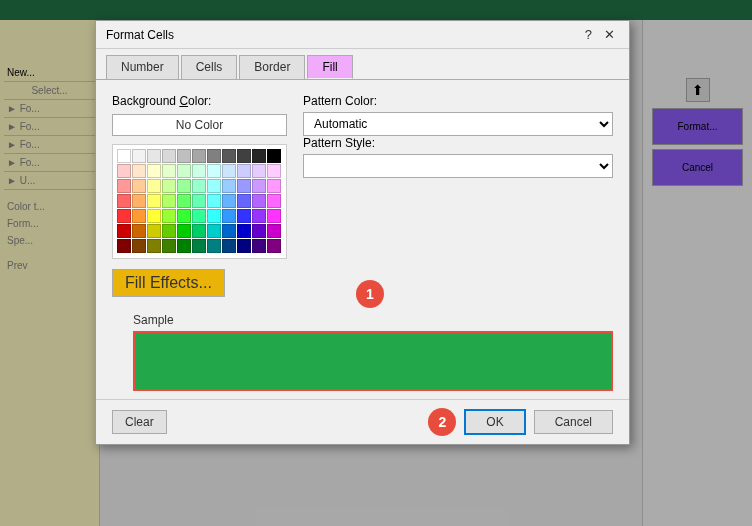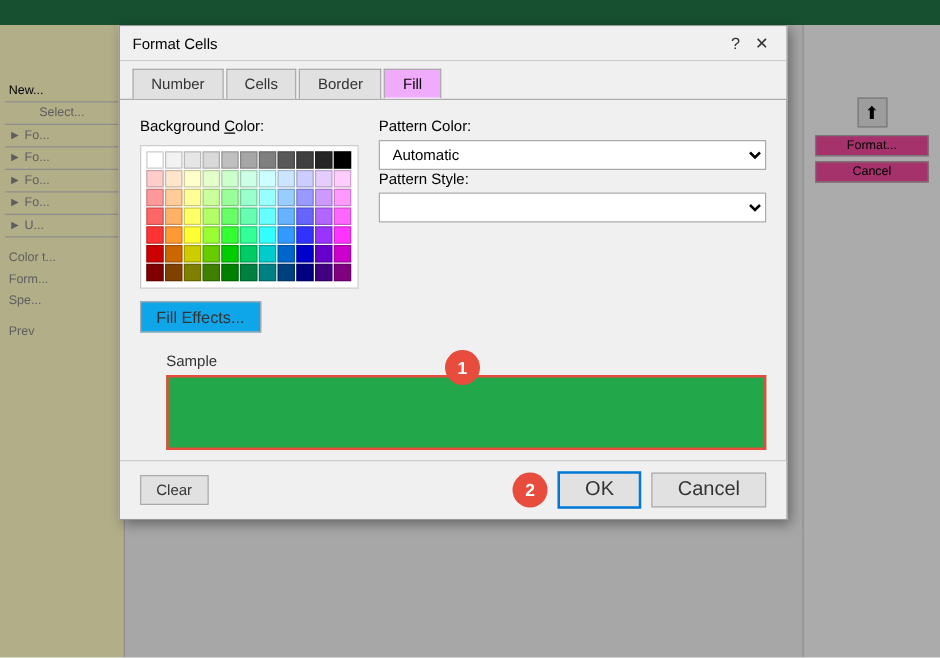--- a/index.html
+++ b/index.html
@@ -189,22 +189,22 @@
     
     .button-row {
       display: flex;
       gap: 8px;
       margin-top: 10px;
     }
 
     .action-btn {
       padding: 4px 12px;
       border: 1px solid #aaa;
-      background: #0ea5e9;
-      font-size: 13px;
+      background: #eab308;
+      font-size: 16px;
       cursor: pointer;
       color: #333;
     }
 
     
     .step-circle {
       position: absolute;
       width: 28px;
       height: 28px;
       border-radius: 50%;
@@ -243,21 +243,21 @@
       gap: 8px;
       padding: 8px 16px;
       border-top: 1px solid #ccc;
       background: #f0f0f0;
     }
 
     .footer-btn {
       padding: 4px 20px;
       border: 1px solid #aaa;
       background: #e1e1e1;
-      font-size: 16px;
+      font-size: 12px;
       cursor: pointer;
       color: #333;
       min-width: 60px;
     }
 
     .footer-btn.primary {
       background: #e1e1e1;
       border: 2px solid #0078d4;
     }
 
@@ -279,24 +279,24 @@
       width: 110px;
       height: 506px;
       background: #f5f5f5;
       border-left: 1px solid #ccc;
     }
 
     .right-panel-btn {
       display: block;
       width: 90%;
       margin: 4px auto;
-      padding: 2px 5px;
+      padding: 12px 5px;
       font-size: 10px;
       border: 1px solid #aaa;
-      background: #ec4899;
+      background: #8b5cf6;
       cursor: pointer;
       text-align: center;
     }
 
     .content-wrapper {
       position: relative;
       padding: 14px 16px 8px;
     }
 
     .two-column {
@@ -372,20 +372,21 @@
     </div>
   </div>
 
   <div class="content-wrapper">
     <div class="two-column">
 
       <div class="left-col">
         <div class="section-label">
           Background <span class="underline">C</span>olor:
         </div>
+        <button class="no-color-btn">No Color</button>
 
         <div class="color-palette">
 
           <div class="color-row">
             <div class="color-cell" style="background:#ffffff;"></div>
             <div class="color-cell" style="background:#f2f2f2;"></div>
             <div class="color-cell" style="background:#e6e6e6;"></div>
             <div class="color-cell" style="background:#d9d9d9;"></div>
             <div class="color-cell" style="background:#bfbfbf;"></div>
             <div class="color-cell" style="background:#a6a6a6;"></div>

